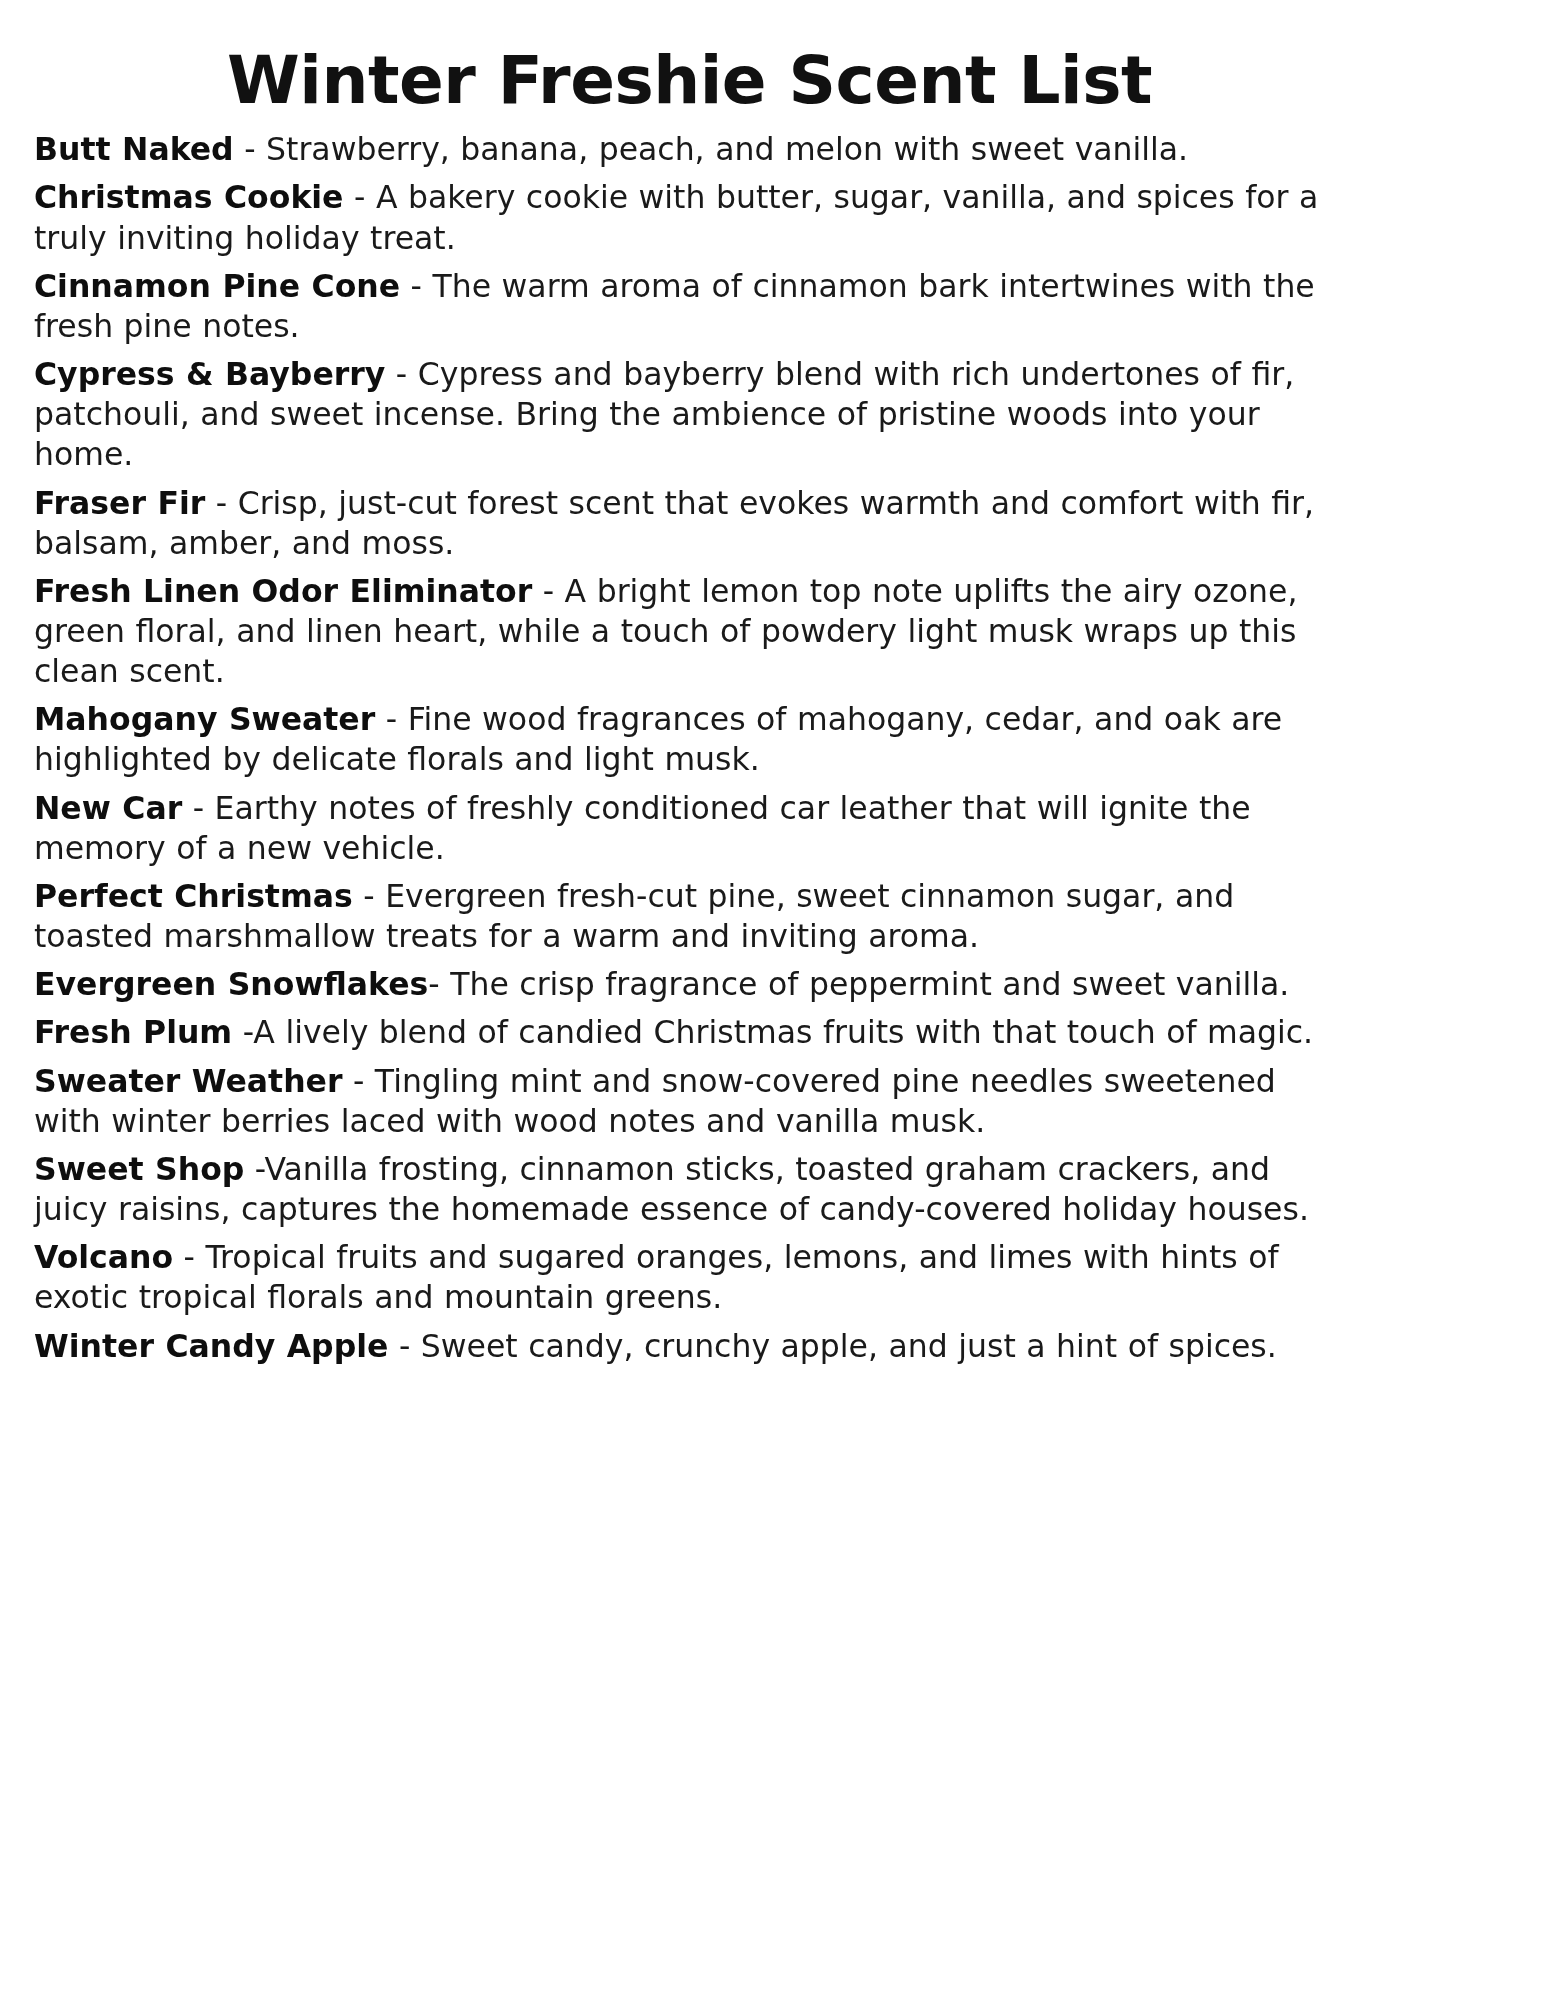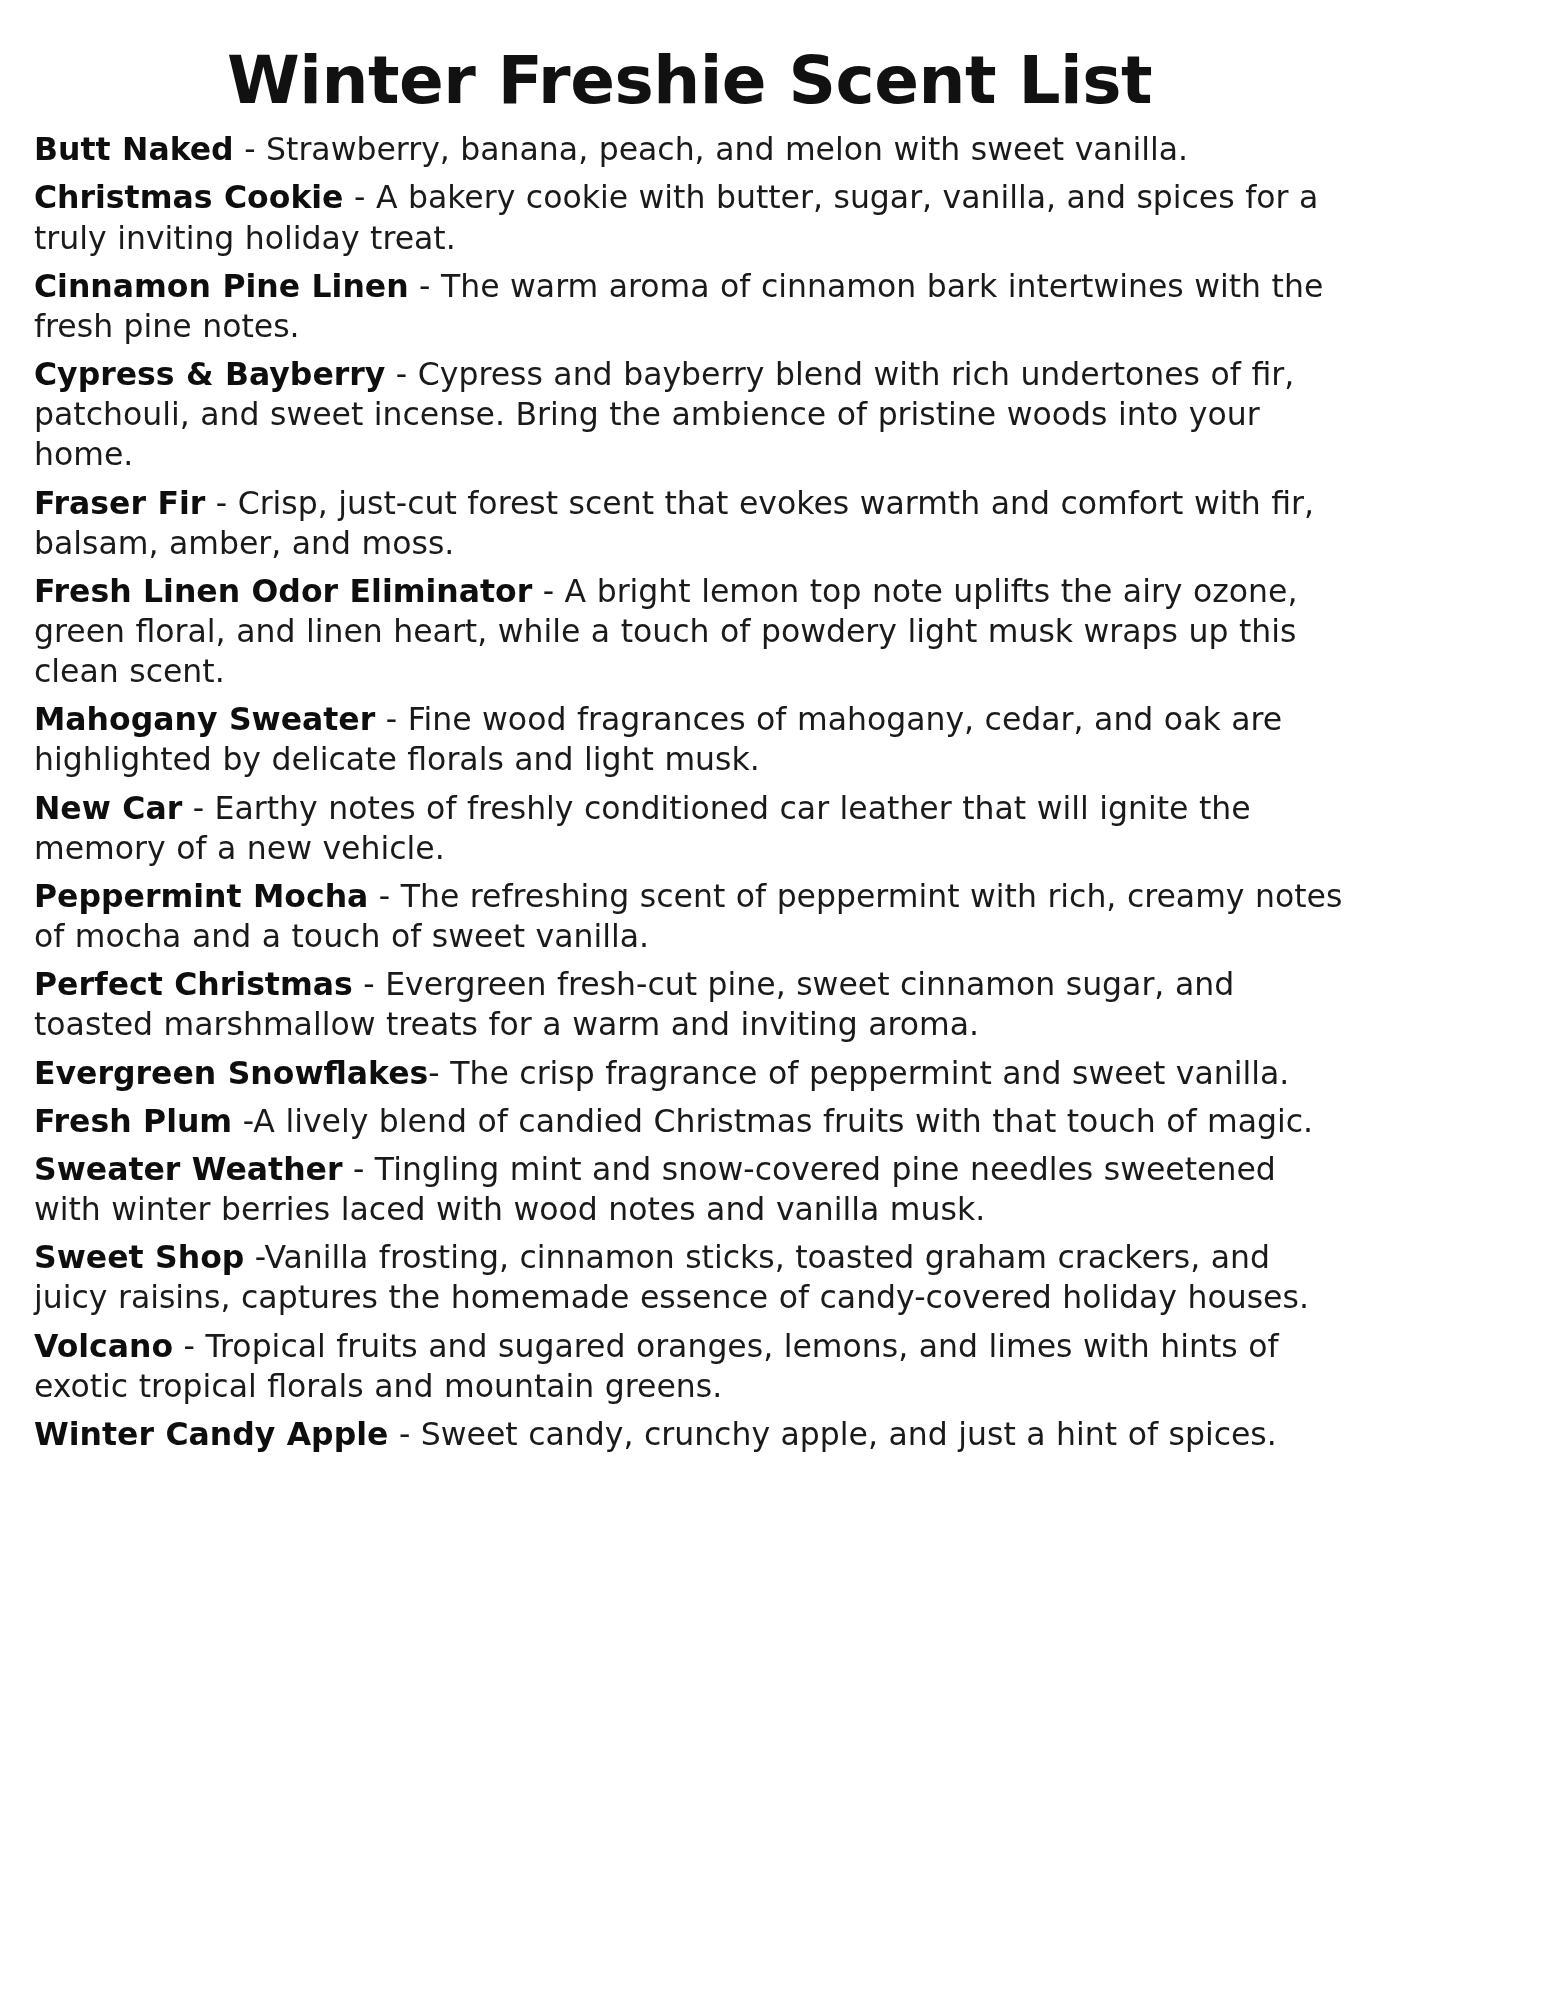--- a/index.html
+++ b/index.html
@@ -52,27 +52,26 @@
   }
 </style>
 </head>
 <body>
 
 <div class="page">
   <h1 class="doc-title">Winter Freshie Scent List</h1>
   <ul class="scent-list">
       <li class="scent-item"><span class="scent-name">Butt Naked</span><span class="scent-desc"> - Strawberry, banana, peach, and melon with sweet vanilla.</span></li>
       <li class="scent-item"><span class="scent-name">Christmas Cookie</span><span class="scent-desc"> - A bakery cookie with butter, sugar, vanilla, and spices for a truly inviting holiday treat.</span></li>
-      <li class="scent-item"><span class="scent-name">Cinnamon Pine Linen</span><span class="scent-desc"> - The warm aroma of cinnamon bark intertwines with the fresh pine notes.</span></li>
+      <li class="scent-item"><span class="scent-name">Cinnamon Pine Cone</span><span class="scent-desc"> - The warm aroma of cinnamon bark intertwines with the fresh pine notes.</span></li>
       <li class="scent-item"><span class="scent-name">Cypress &amp; Bayberry</span><span class="scent-desc"> - Cypress and bayberry blend with rich undertones of fir, patchouli, and sweet incense. Bring the ambience of pristine woods into your home.</span></li>
       <li class="scent-item"><span class="scent-name">Fraser Fir</span><span class="scent-desc"> - Crisp, just-cut forest scent that evokes warmth and comfort with fir, balsam, amber, and moss.</span></li>
       <li class="scent-item"><span class="scent-name">Fresh Linen Odor Eliminator</span><span class="scent-desc"> - A bright lemon top note uplifts the airy ozone, green floral, and linen heart, while a touch of powdery light musk wraps up this clean scent.</span></li>
       <li class="scent-item"><span class="scent-name">Mahogany Sweater</span><span class="scent-desc"> - Fine wood fragrances of mahogany, cedar, and oak are highlighted by delicate florals and light musk.</span></li>
       <li class="scent-item"><span class="scent-name">New Car</span><span class="scent-desc"> - Earthy notes of freshly conditioned car leather that will ignite the memory of a new vehicle.</span></li>
-      <li class="scent-item"><span class="scent-name">Peppermint Mocha</span><span class="scent-desc"> - The refreshing scent of peppermint with rich, creamy notes of mocha and a touch of sweet vanilla.</span></li>
       <li class="scent-item"><span class="scent-name">Perfect Christmas</span><span class="scent-desc"> - Evergreen fresh-cut pine, sweet cinnamon sugar, and toasted marshmallow treats for a warm and inviting aroma.</span></li>
       <li class="scent-item"><span class="scent-name">Evergreen Snowflakes</span><span class="scent-desc">- The crisp fragrance of peppermint and sweet vanilla.</span></li>
       <li class="scent-item"><span class="scent-name">Fresh Plum</span><span class="scent-desc"> -A lively blend of candied Christmas fruits with that touch of magic.</span></li>
       <li class="scent-item"><span class="scent-name">Sweater Weather</span><span class="scent-desc"> - Tingling mint and snow-covered pine needles sweetened with winter berries laced with wood notes and vanilla musk.</span></li>
       <li class="scent-item"><span class="scent-name">Sweet Shop</span><span class="scent-desc"> -Vanilla frosting, cinnamon sticks, toasted graham crackers, and juicy raisins, captures the homemade essence of candy-covered holiday houses.</span></li>
       <li class="scent-item"><span class="scent-name">Volcano</span><span class="scent-desc"> - Tropical fruits and sugared oranges, lemons, and limes with hints of exotic tropical florals and mountain greens.</span></li>
       <li class="scent-item"><span class="scent-name">Winter Candy Apple</span><span class="scent-desc"> - Sweet candy, crunchy apple, and just a hint of spices.</span></li>
     </ul>
 </div>
 

